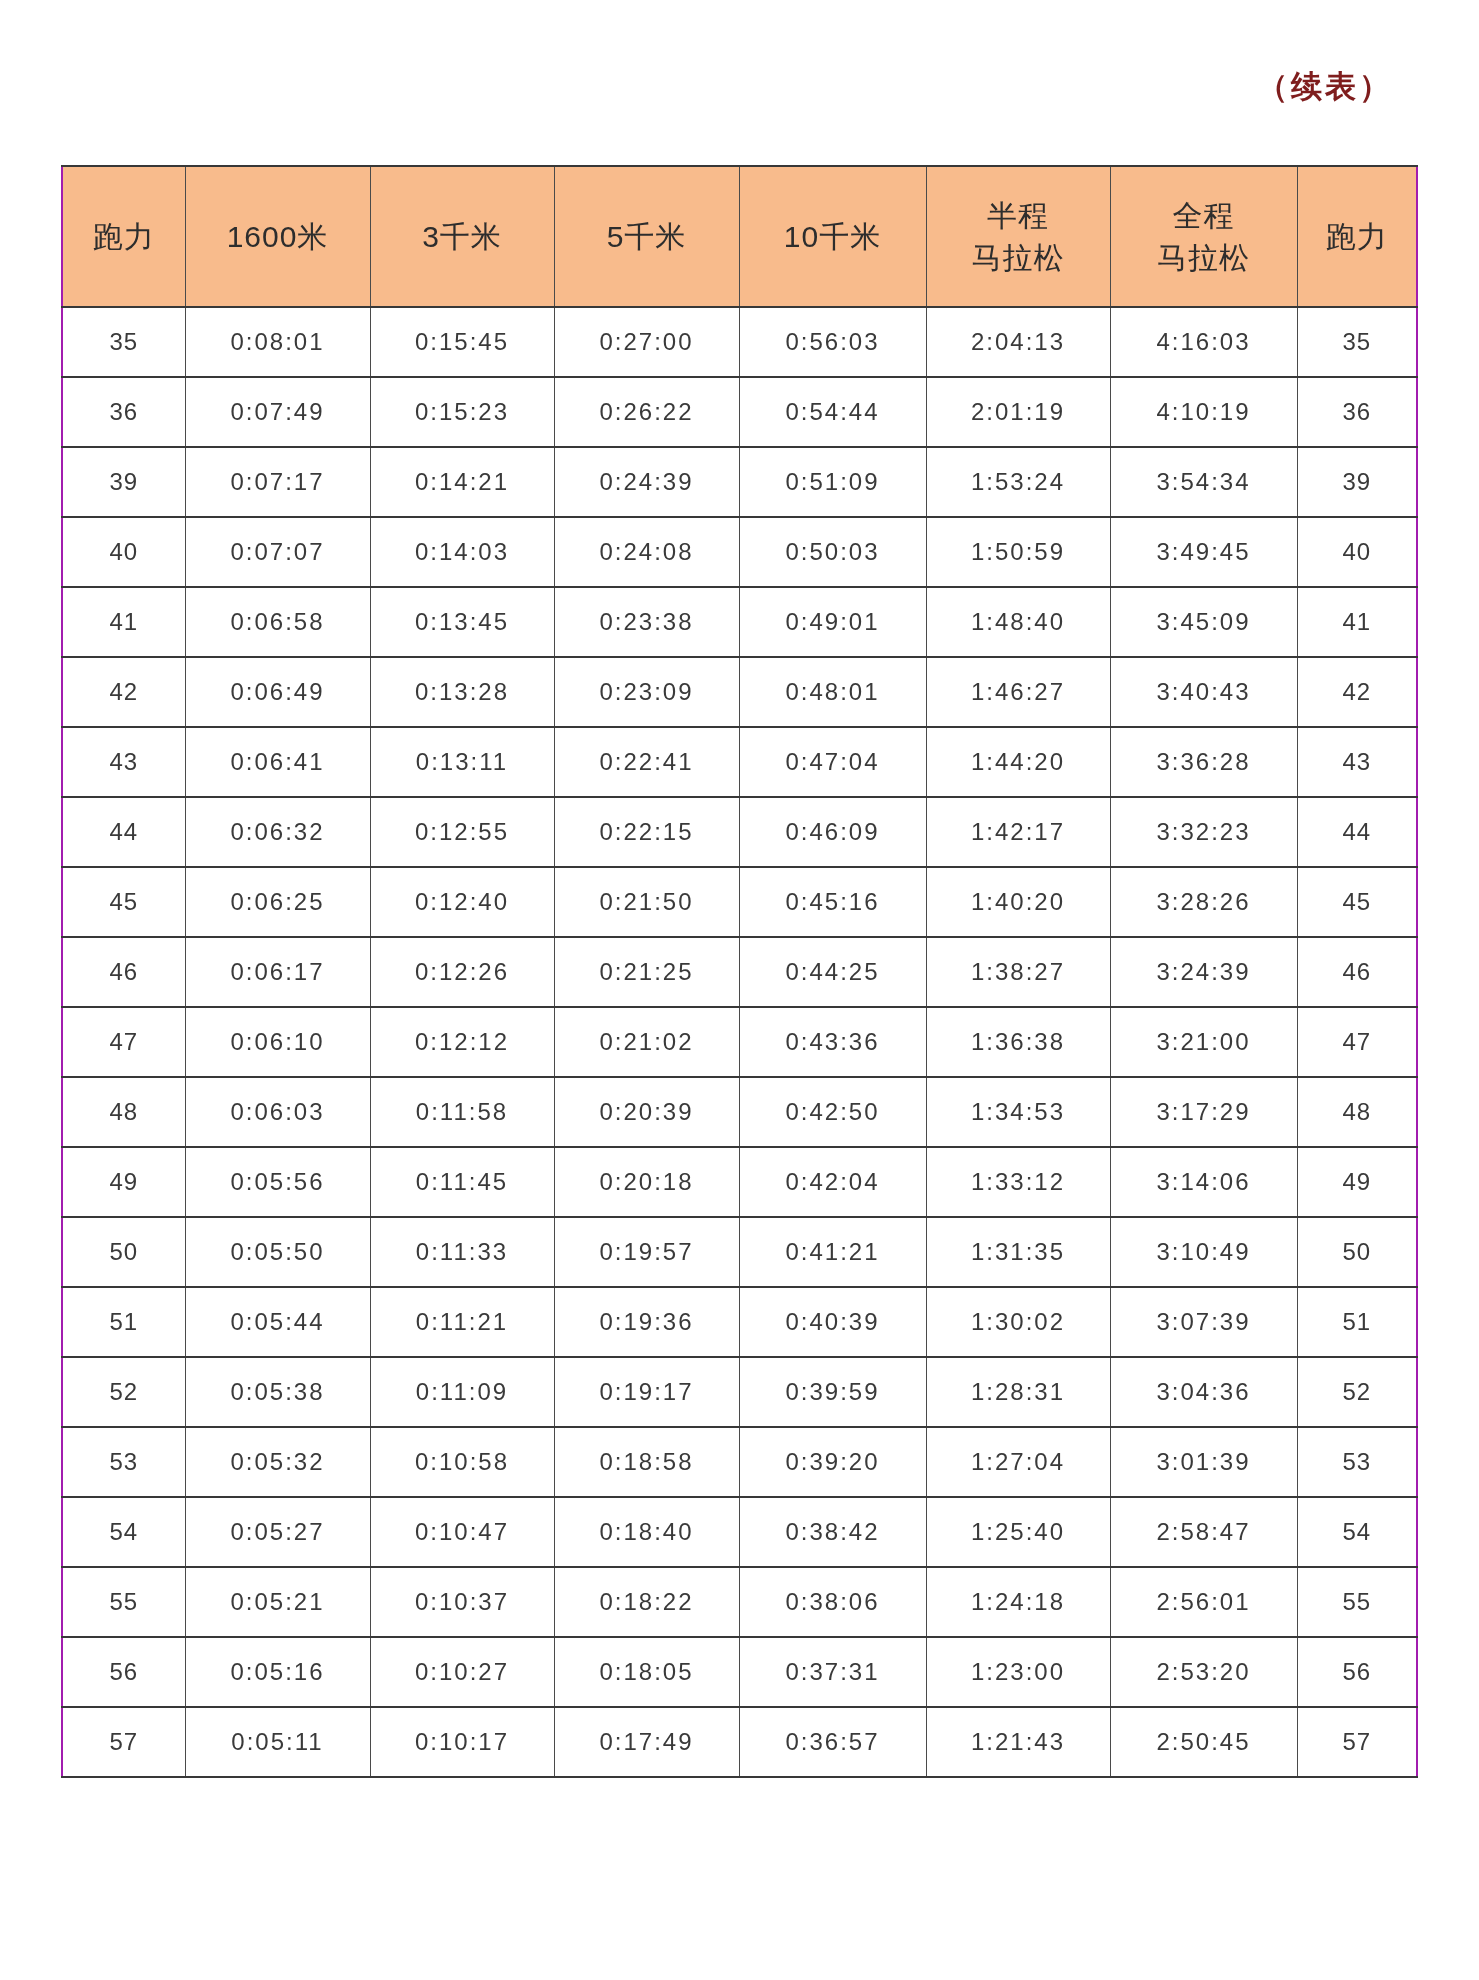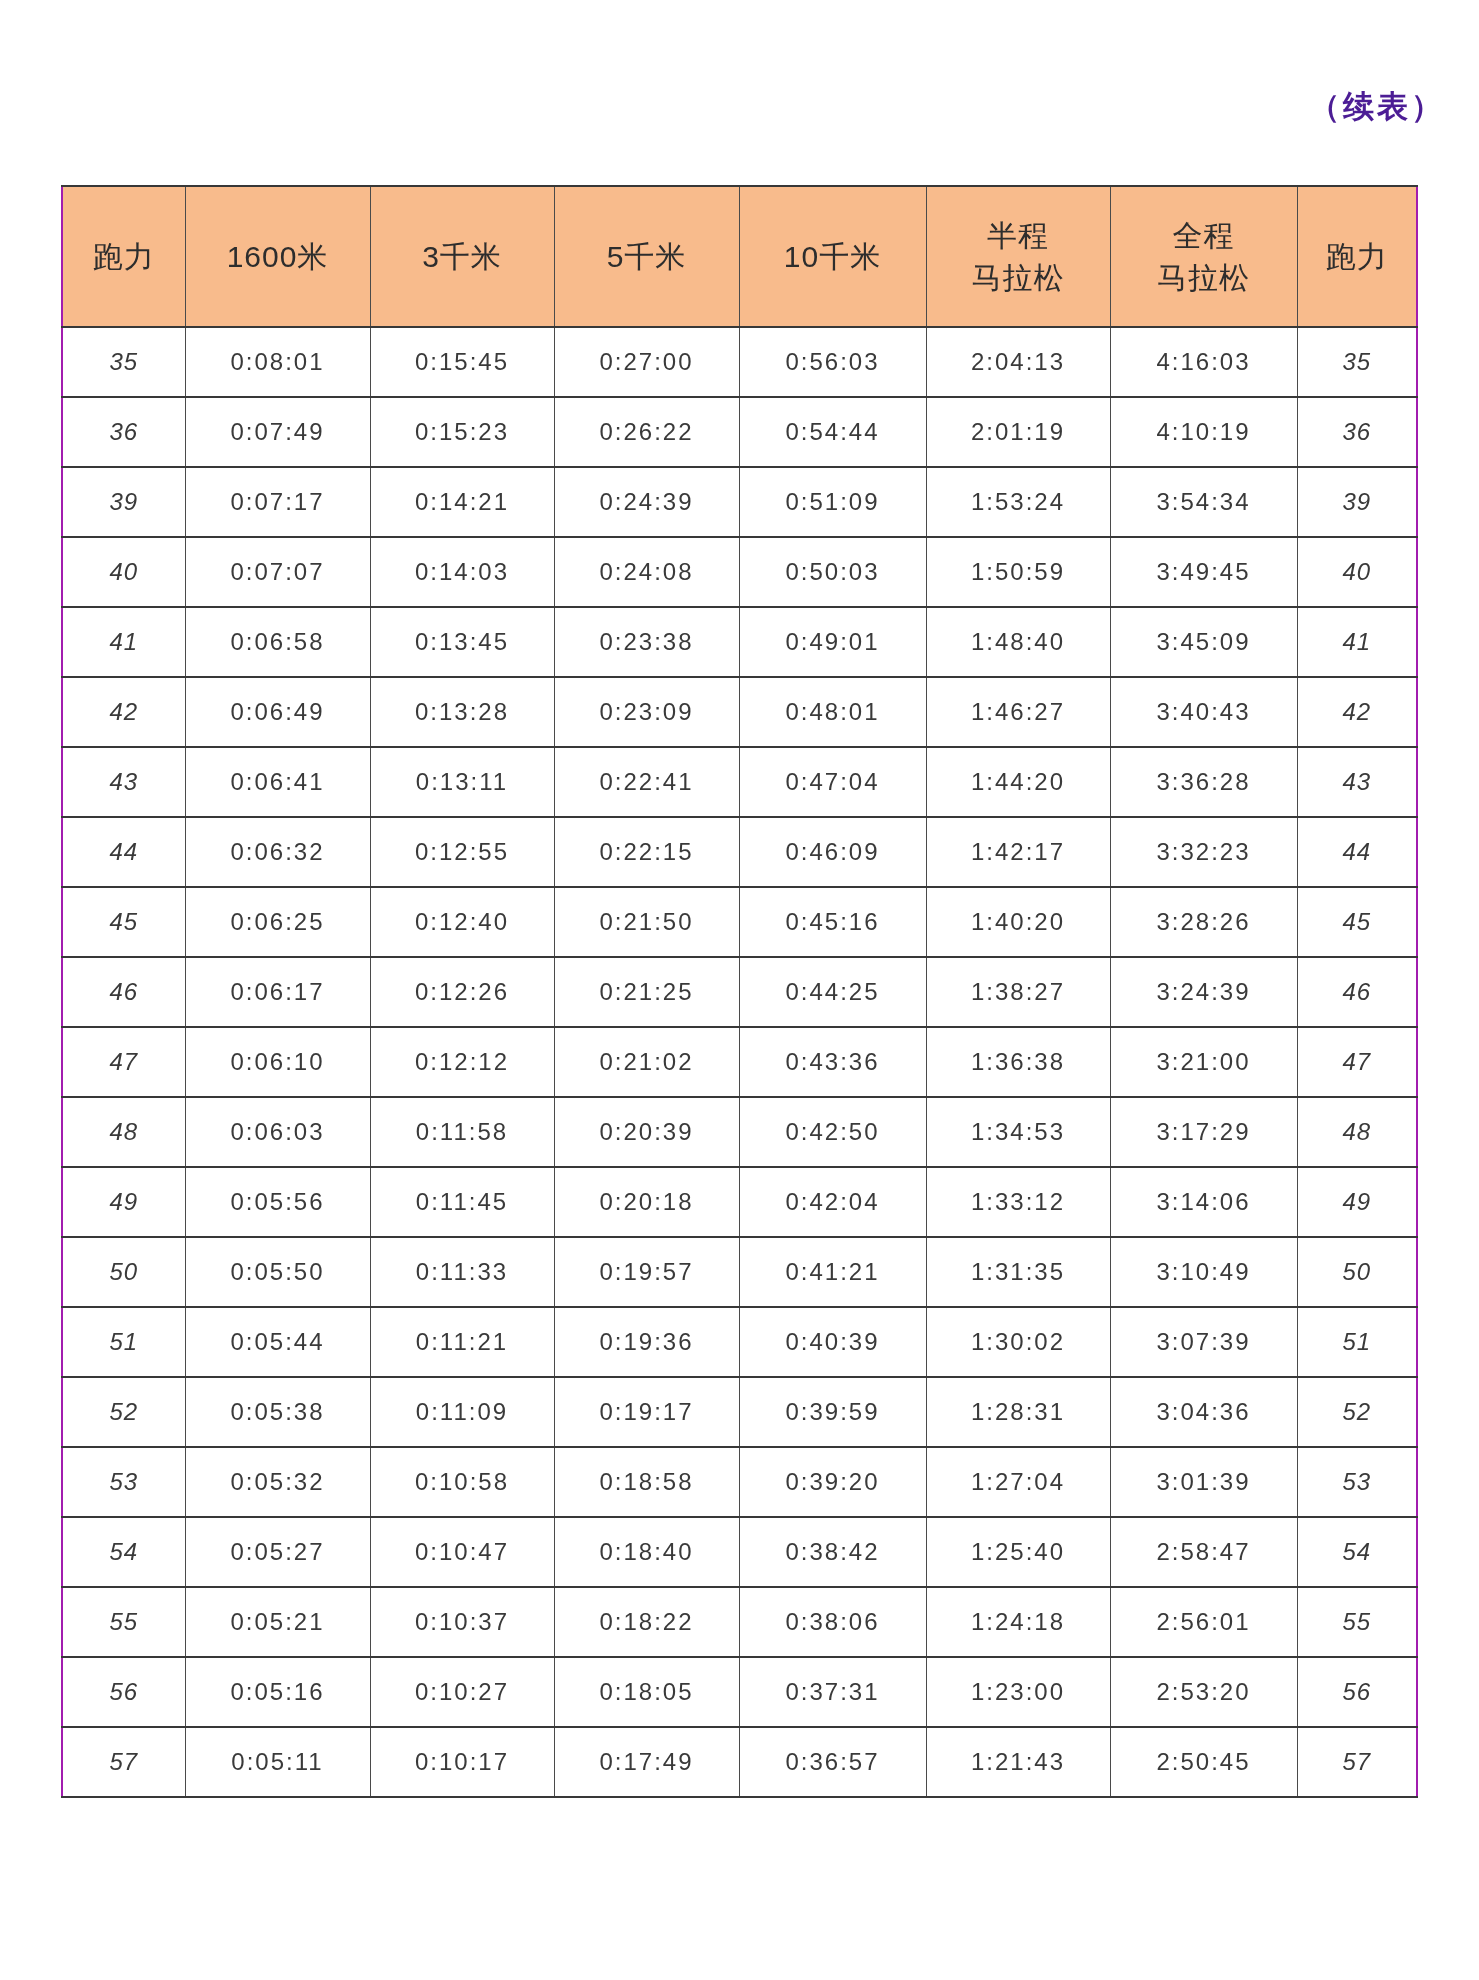--- a/index.html
+++ b/index.html
@@ -10,27 +10,26 @@
     color: #333333;
   }
   .page {
     position: relative;
     width: 1479px;
     height: 1980px;
     background: #ffffff;
     overflow: hidden;
   }
   .continuation {
-    padding: 66px 34px 0 0;
+    padding: 66px 86px 0 0;
     text-align: right;
     font-size: 31px;
     font-weight: bold;
     letter-spacing: 3px;
-    color: #4c1d95;
-    margin-top: 20px;
+    color: #7f1d1d;
   }
   table.pace-table {
     border-collapse: collapse;
     table-layout: fixed;
     width: 1355px;
     margin: 57px auto 0 auto;
     border: 2px solid #a21caf;
   }
   .pace-table th, .pace-table td {
     border-left: 1px solid #4a4a4a;
@@ -51,21 +50,21 @@
     line-height: 1.38;
     letter-spacing: 1px;
   }
   .pace-table td {
     height: 70px;
     font-size: 24px;
     color: #3a3a3a;
     background: #ffffff;
   }
   .pace-table td.time { letter-spacing: 2px; }
-  .pace-table td.vdot { letter-spacing: 1px; font-style: italic; }
+  .pace-table td.vdot { letter-spacing: 1px; }
 </style>
 </head>
 <body>
 
 <div class="page">
 
   <div class="continuation">（续表）</div>
 
   <table class="pace-table">
     <colgroup>

